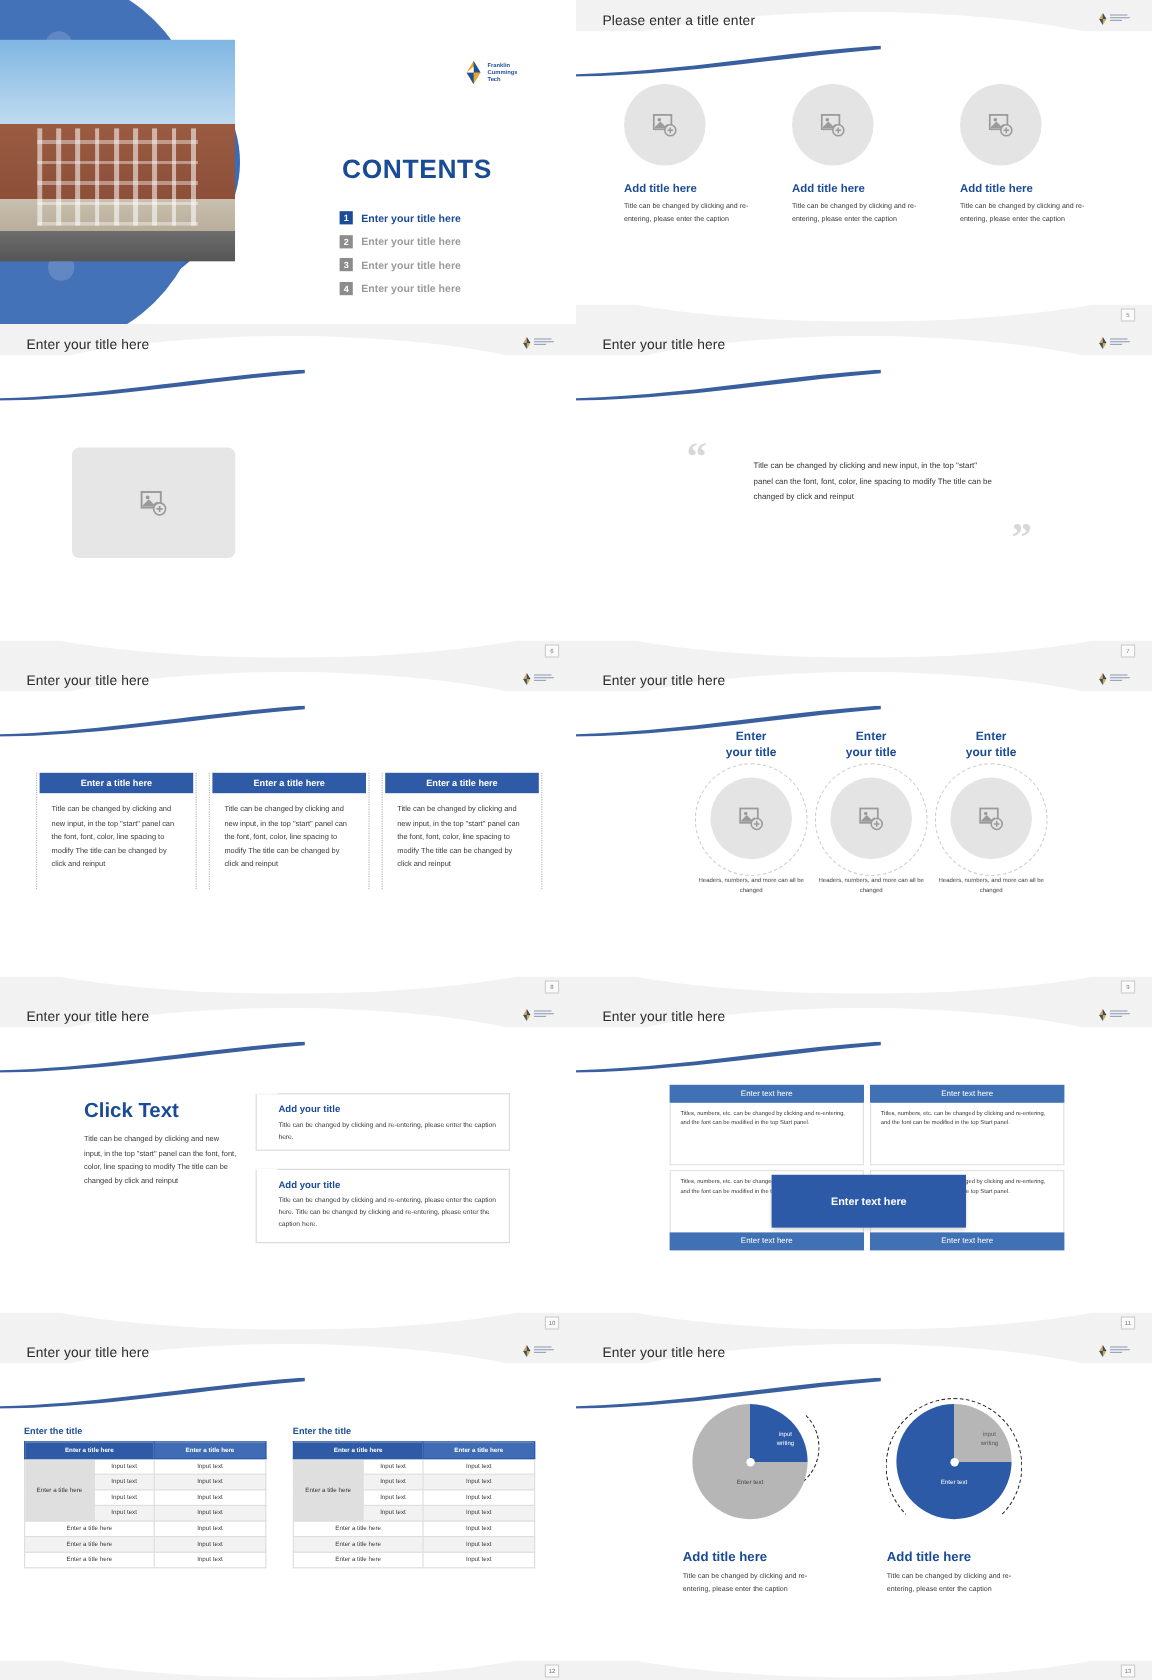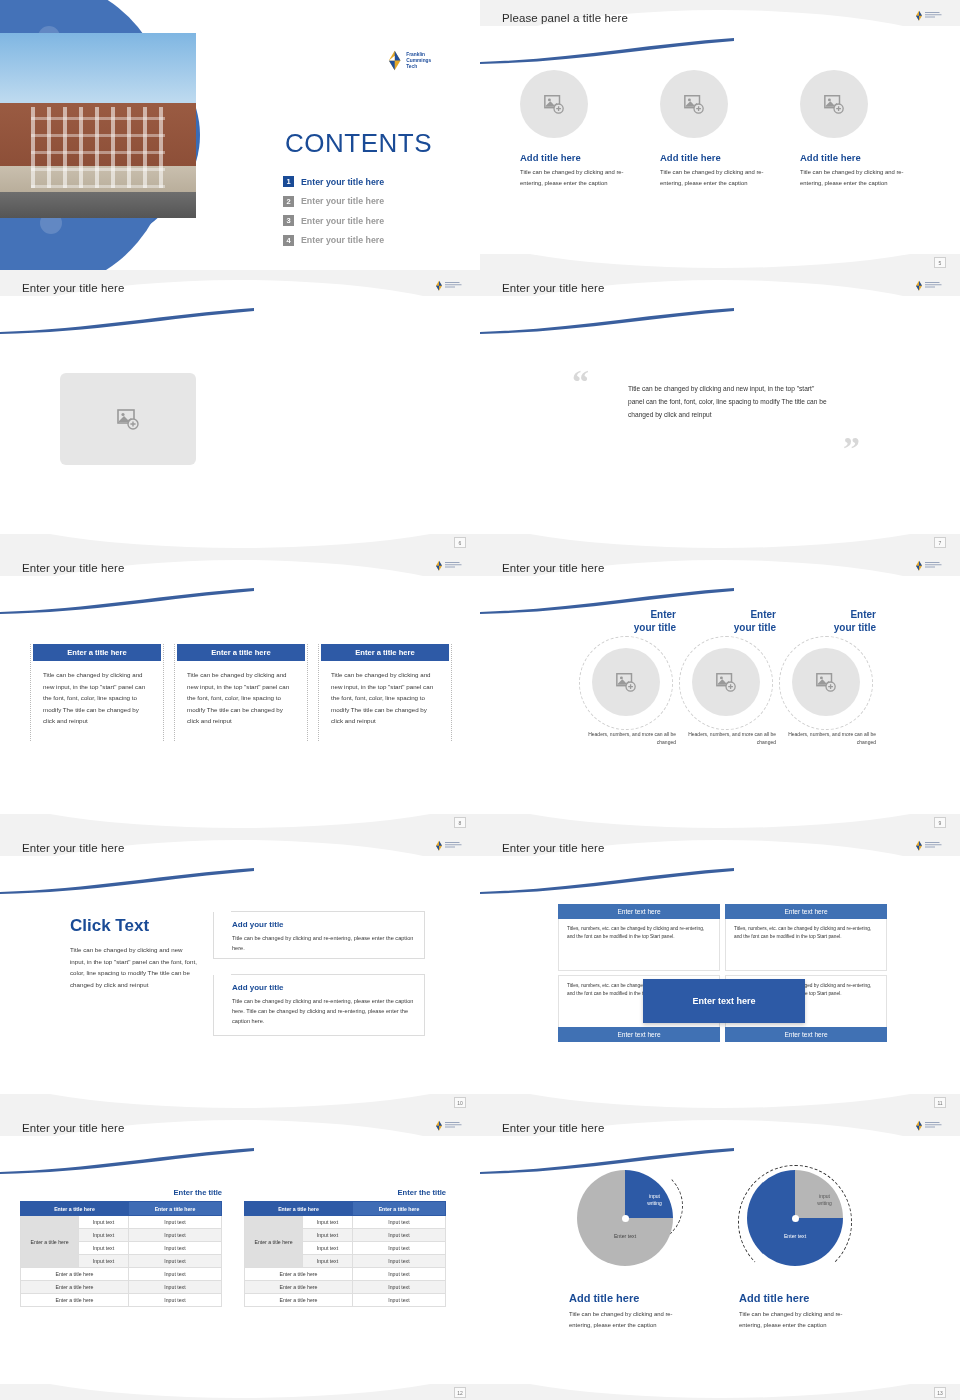--- a/index.html
+++ b/index.html
@@ -29,21 +29,21 @@
                border-radius:0 100% 100% 0 / 0 50% 50% 0; }
   .cover-circle{ position:absolute; left:-80px; top:-18px; width:255px; height:305px; border-radius:50%;
                  background:#4472b8; }
   .cover-photo{ position:absolute; left:0; top:33px; width:196px; height:185px; overflow:hidden; }
   .bldg{ position:absolute; inset:0; background:
           linear-gradient(#7fb6e2 0%, #bcd9ef 36%, #bcd9ef 38%, #9a5b42 38%, #8d4f38 72%, #c9bfae 72%, #b9ae9b 86%, #6e6e6e 86%, #555 100%); }
   .bldg::after{ content:""; position:absolute; left:16%; top:40%; width:68%; height:44%;
                 background:repeating-linear-gradient(90deg, rgba(255,255,255,.55) 0 4px, transparent 4px 16px),
                            repeating-linear-gradient(0deg, rgba(255,255,255,.40) 0 3px, transparent 3px 17px); }
   .bokeh{ position:absolute; border-radius:50%; background:rgba(255,255,255,.16); }
-  .contents-title{ position:absolute; left:285px; top:128px; font-size:26px; font-weight:normal; color:#1a4b96; letter-spacing:.5px; }
+  .contents-title{ position:absolute; left:285px; top:128px; font-size:22px; font-weight:bold; color:#1a4b96; letter-spacing:.5px; }
   .toc{ position:absolute; left:283px; top:172px; width:185px; }
   .toc-row{ display:flex; align-items:center; gap:7px; height:19.5px; }
   .toc-num{ width:11px; height:11px; background:#8c8c8c; color:#fff; font-size:7.5px; font-weight:bold;
             line-height:11px; text-align:center; }
   .toc-row.active .toc-num{ background:#1a4b96; }
   .toc-label{ font-size:8.8px; font-weight:bold; color:#9b9b9b; }
   .toc-row.active .toc-label{ color:#1a4b96; }
   .cover-logo{ position:absolute; left:385px; top:48px; width:58px; height:26px; }
 
   
@@ -69,21 +69,21 @@
   .q-body{ position:absolute; left:148px; top:113px; width:200px; font-size:6.6px; line-height:12.8px; color:#333; }
 
   
   .s5-cols{ position:absolute; left:30px; top:94px; width:424px; display:flex; gap:10px; }
   .s5-col{ width:134px; border-left:1px dotted #b9b9b9; border-right:1px dotted #b9b9b9; padding:0 0 14px 0; }
   .s5-head{ background:#2e5aa6; color:#fff; font-size:7.6px; font-weight:bold; text-align:center; padding:4px 0; margin:0 2px; }
   .s5-p{ font-size:6.2px; line-height:11.5px; color:#3a3a3a; padding:8px 12px 0 12px; }
 
   
   .s6-wrap{ position:absolute; left:96px; top:58px; width:300px; display:flex; }
-  .s6-col{ width:100px; position:relative; text-align:right; }
+  .s6-col{ width:100px; position:relative; text-align:center; }
   .s6-ring{ position:absolute; left:3px; top:28px; width:94px; height:94px; border-radius:50%; border:1px dashed #cfcfcf; }
   .s6-h{ font-size:10px; font-weight:bold; color:#1a4b96; line-height:13px; position:relative; z-index:2; }
   .s6-c{ position:relative; z-index:2; margin:14px auto 0; }
   .s6-cap{ position:relative; z-index:2; font-size:5px; line-height:8px; color:#444; margin-top:14px; }
 
   
   .s7-left{ position:absolute; left:70px; top:86px; width:128px; }
   .s7-h{ font-size:17px; font-weight:bold; color:#1a4b96; margin-bottom:8px; }
   .s7-p{ font-size:6.2px; line-height:11.6px; color:#3a3a3a; }
   .s7-box{ position:absolute; left:213px; width:212px; border:1px solid #dcdcdc; padding:8px 10px 9px 18px; }
@@ -100,21 +100,21 @@
   .s8-bar{ background:#4071b4; color:#fff; font-size:6.6px; text-align:center; padding:4px 0; font-weight:normal; }
   .s8-p{ font-size:4.8px; line-height:8.4px; color:#333; padding:6px 8px; border-left:1px solid #e2e2e2; border-right:1px solid #e2e2e2; height:52px; }
   .s8-p.bt{ border-top:1px solid #e2e2e2; }
   .s8-p.bb{ border-bottom:1px solid #e2e2e2; }
   .s8-center{ position:absolute; left:85px; top:75px; width:162px; height:44px; background:#2d5aa6; color:#fff;
               font-size:9px; font-weight:bold; display:flex; align-items:center; justify-content:center;
               box-shadow:0 2px 4px rgba(0,0,0,.2); }
 
   
   .s9-wrap{ position:absolute; left:20px; top:78px; width:444px; display:flex; gap:22px; }
-  .s9-tbl-title{ font-size:7.6px; font-weight:bold; color:#1a4b96; margin-bottom:4px;text-align:right; }
+  .s9-tbl-title{ font-size:7.6px; font-weight:bold; color:#1a4b96; margin-bottom:4px; }
   table.t9{ border-collapse:collapse; width:202px; font-size:5.2px; }
   table.t9 th{ background:#2e5aa6; color:#fff; font-weight:bold; padding:3.5px 0; text-align:center; border:1px solid #2e5aa6; }
   table.t9 th.sec{ background:#3f6cb5; }
   table.t9 td{ border:1px solid #dedede; padding:3px 0; text-align:center; color:#3a3a3a; }
   table.t9 td.rowhead{ background:#dfdfdf; color:#333; width:58px; }
   table.t9 tr.alt td{ background:#f2f2f2; }
 
   
   .s10-wrap{ position:absolute; left:85px; top:60px; width:320px; display:flex; gap:50px; }
   .s10-col{ width:120px; }
@@ -175,21 +175,21 @@
       <div class="toc-row">
         <span class="toc-num">4</span>
         <span class="toc-label">Enter your title here</span>
       </div>
     </div>
   </div>
 
   <div class="slide">
     <div class="hdrband"></div>
     <div class="hdrcurve"></div>
-    <div class="slide-title">Please panel a title here</div>
+    <div class="slide-title">Please enter a title enter</div>
     <div class="corner-logo">
       <svg viewBox="0 0 120 46" width="30" height="16" aria-hidden="true">
         <polygon points="20,2 32,22 20,42 8,22" fill="#e5a828"></polygon>
           <polygon points="20,2 32,22 20,22" fill="#1f4e9c"></polygon>
         <polygon points="20,42 8,22 20,22" fill="#1f4e9c"></polygon>
         <rect x="44" y="7" width="58" height="4" fill="#9aa6bd"></rect>
           <rect x="44" y="16" width="66" height="4" fill="#9aa6bd"></rect>
           <rect x="44" y="25" width="40" height="4" fill="#9aa6bd"></rect>
       </svg>
     </div>

